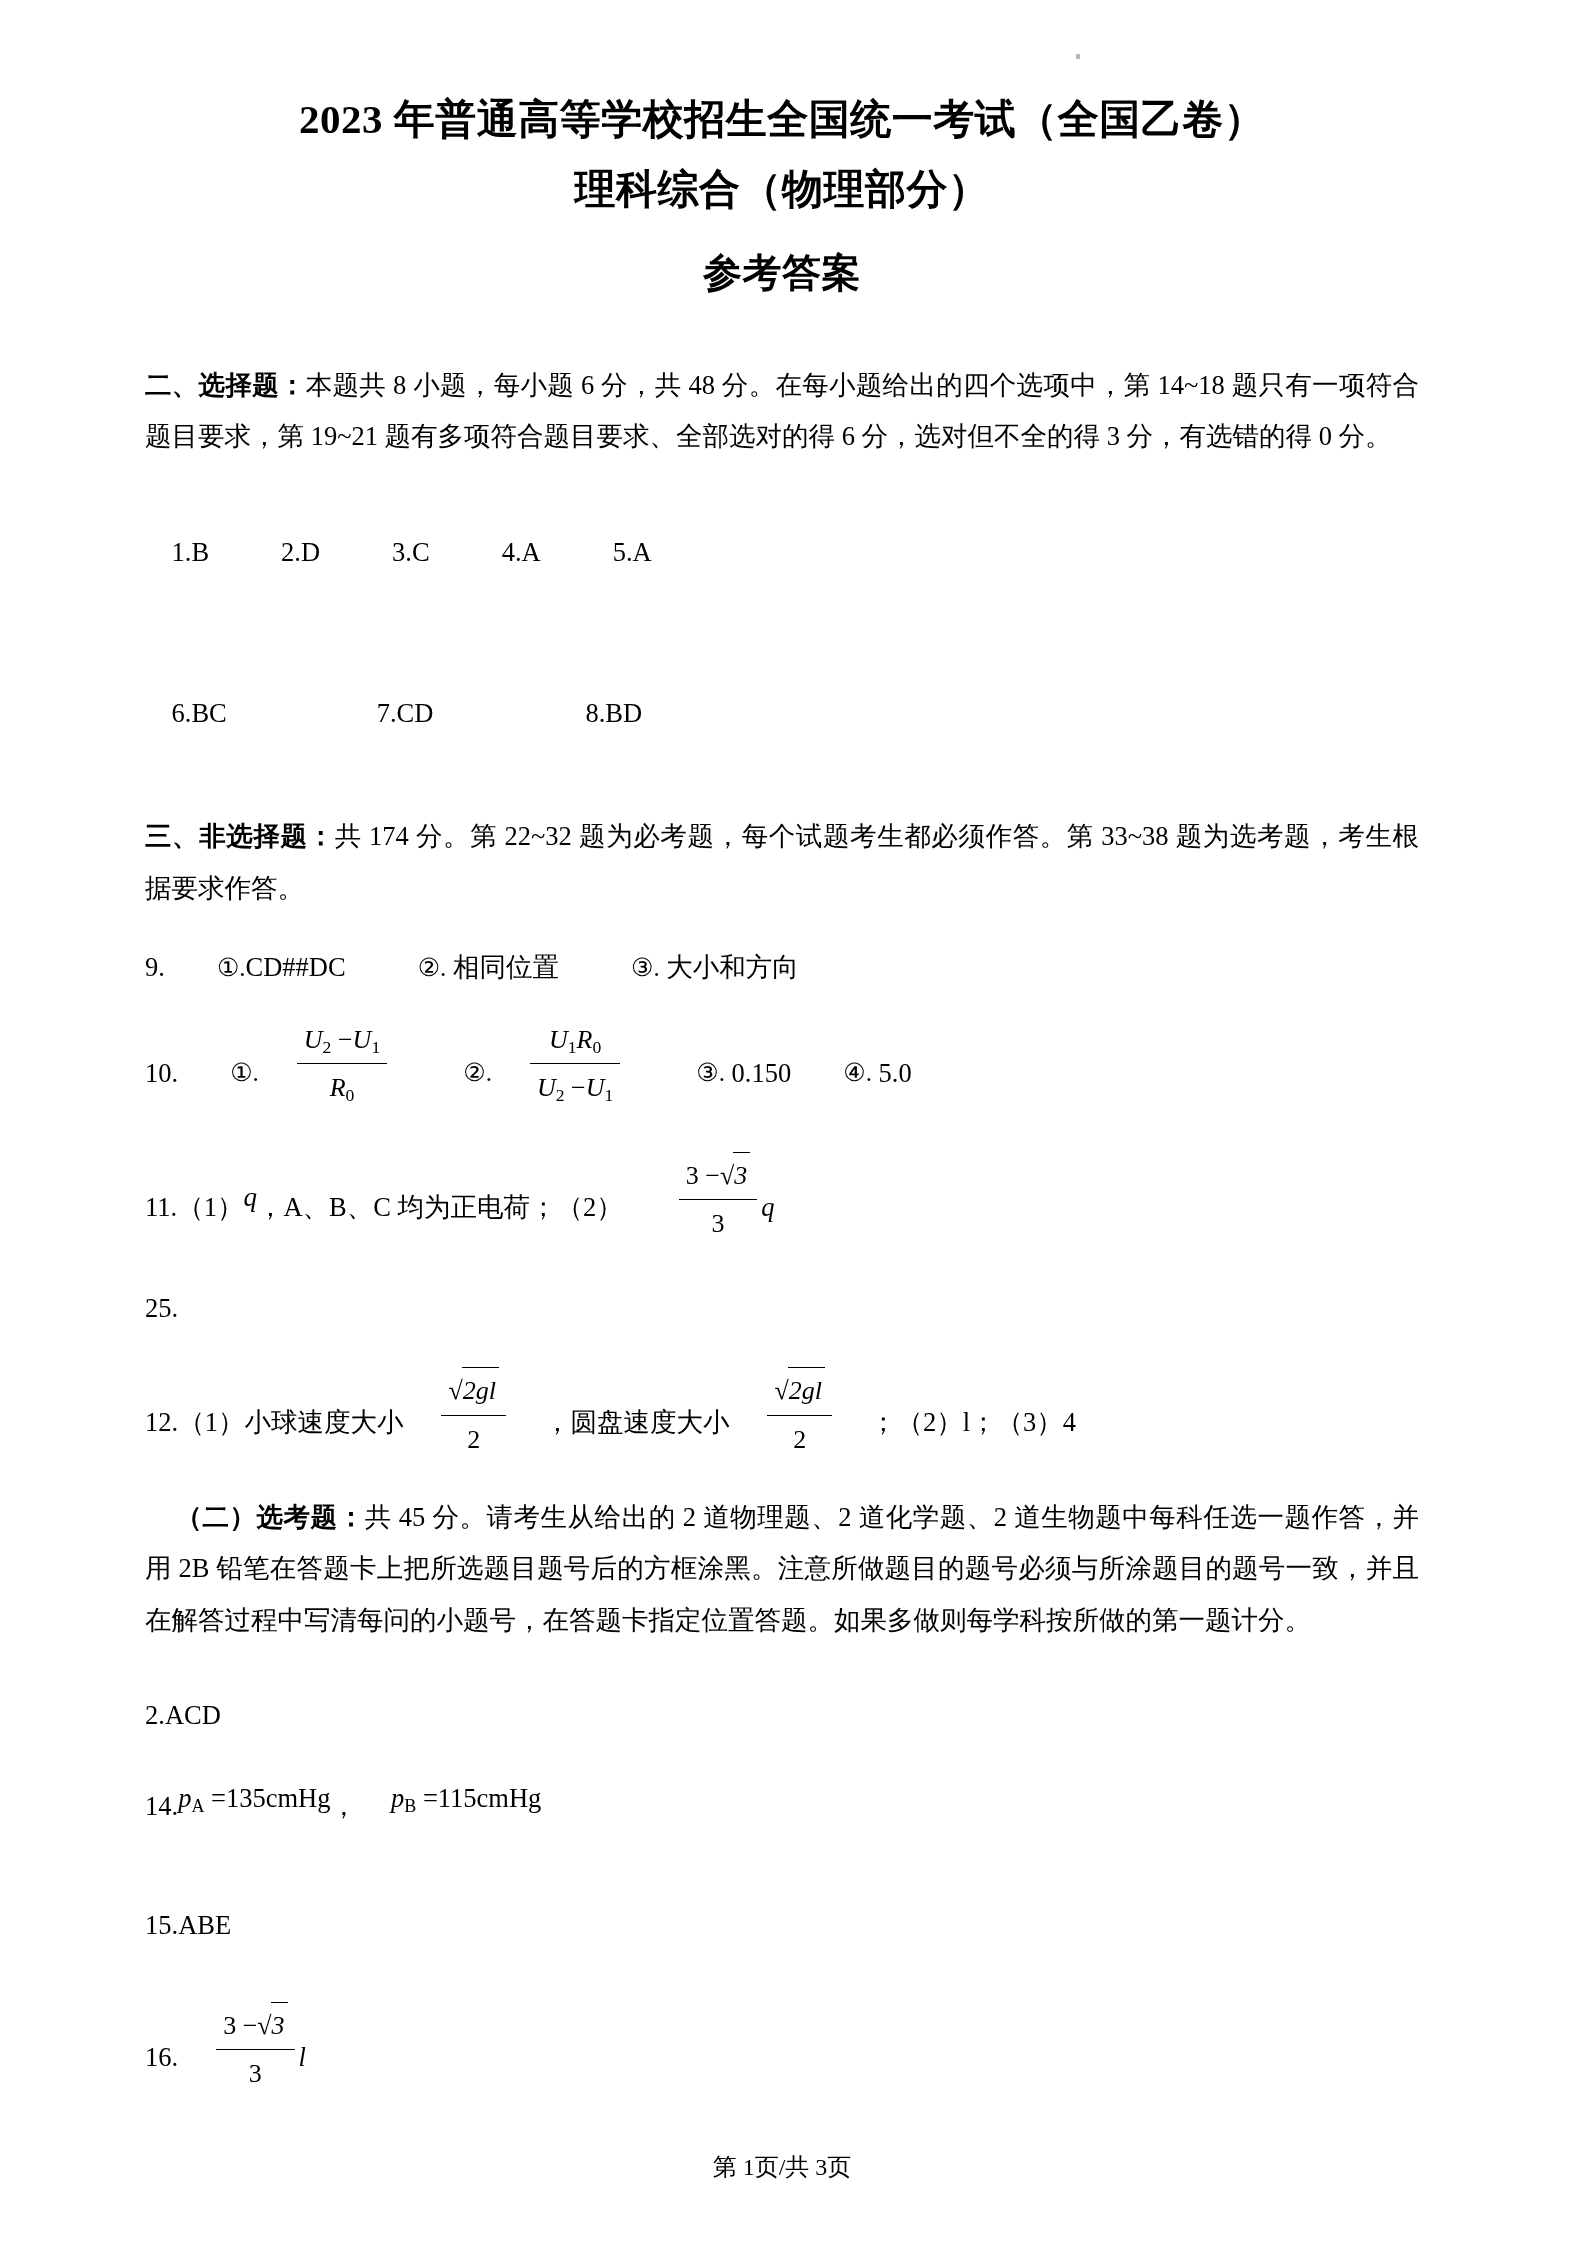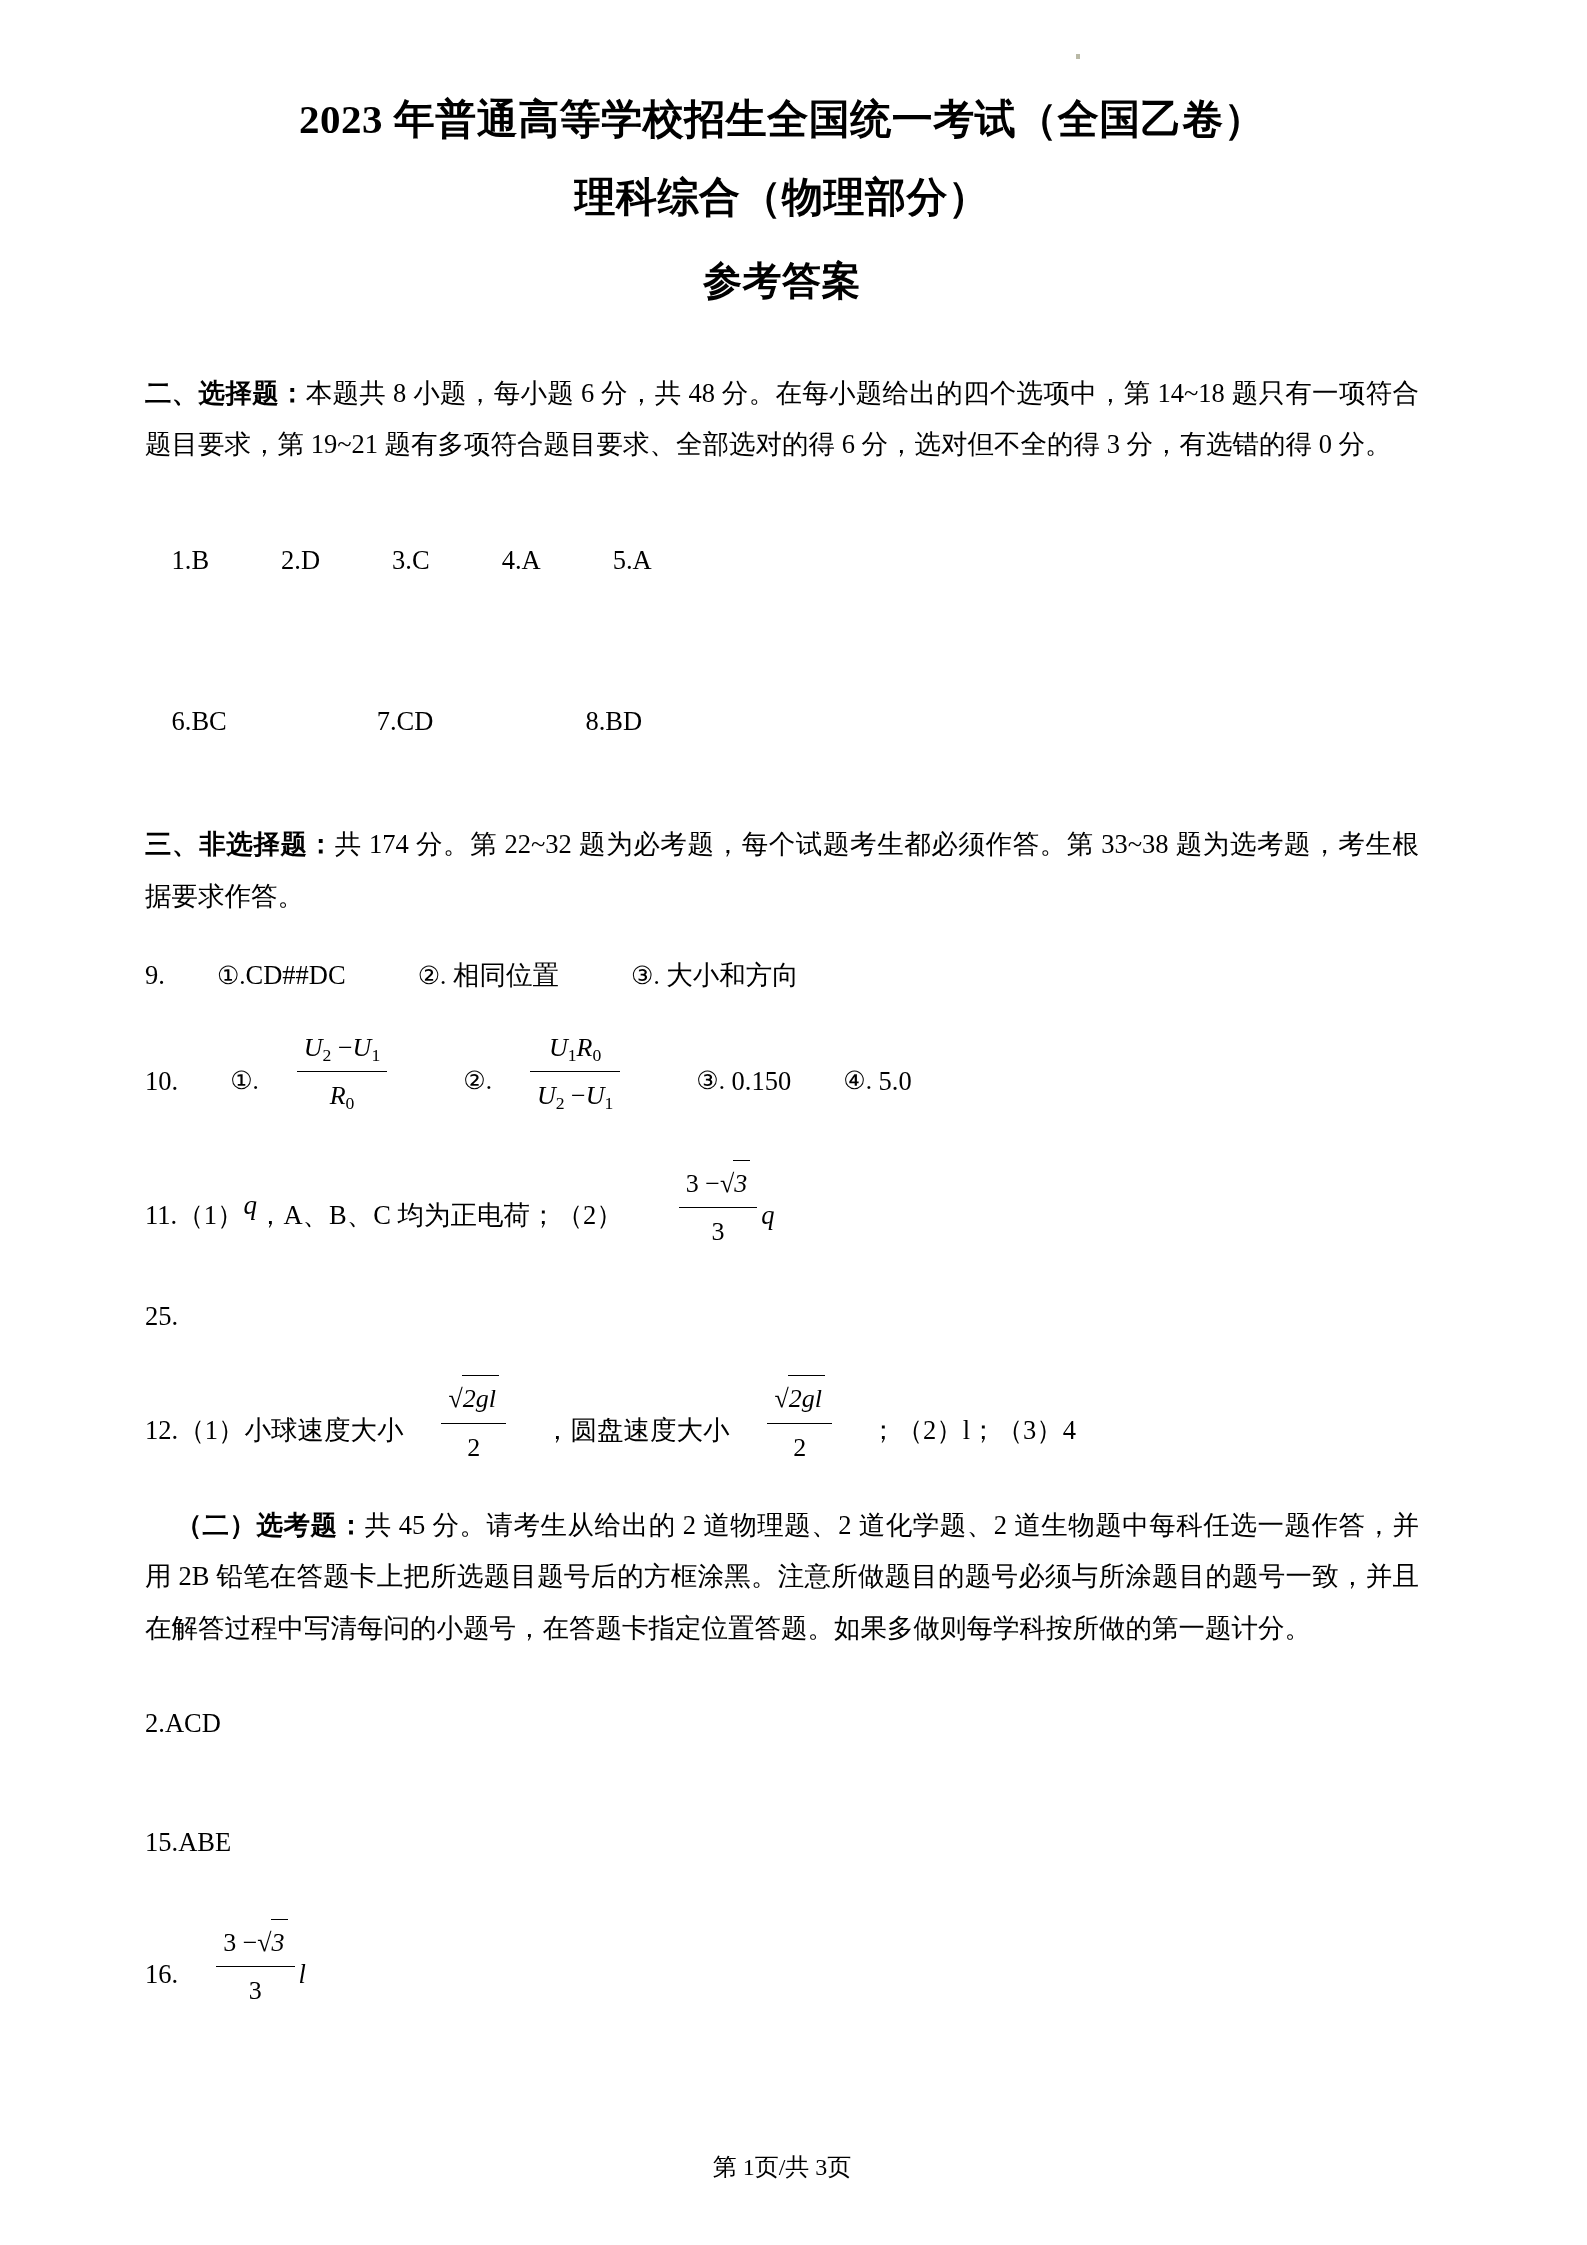--- a/index.html
+++ b/index.html
@@ -25,21 +25,21 @@
 
   
   .doc-title {
     text-align: center;
     font-size: 41px;
     font-weight: bold;
     line-height: 1.55;
     letter-spacing: 0.5px;
   }
   .title-1 { padding-top: 88px; }
-  .title-2 { margin-top: 14px; }
+  .title-2 { margin-top: 6px; }
   .title-3 {
     margin-top: 22px;
     font-size: 39px;
   }
   .sec-head {
     margin-top: 56px;
     font-size: 26.5px;
     line-height: 1.95;
     text-align: justify;
   }
@@ -210,20 +210,23 @@
   </div>
 
   <div class="sec-head" style="margin-top:30px">
     <span style="display:inline-block;width:30px"></span><b>（二）选考题：</b><span>共 45 分。请考生从给出的 2 道物理题、2 道化学题、2 道生物题中每科任选一题作答，并用 2B 铅笔在答题卡上把所选题目题号后的方框涂黑。注意所做题目的题号必须与所涂题目的题号一致，并且在解答过程中写清每问的小题号，在答题卡指定位置答题。如果多做则每学科按所做的第一题计分。</span>
   </div>
 
   <div class="line" style="margin-top:46px">
     <span>2.</span><span>ACD</span>
   </div>
 
+  <div class="mathline" style="margin-top:38px">
+    <span>14.</span><span style="vertical-align:0.3em"><span class="up">p</span><sub class="rm">A</sub><span class="rm"> =135cmHg</span></span><span>，</span><span class="gap-sm"></span><span style="vertical-align:0.3em"><span class="up">p</span><sub class="rm">B</sub><span class="rm"> =115cmHg</span></span>
+  </div>
 
   <div class="line" style="margin-top:74px">
     <span>15.</span><span>ABE</span>
   </div>
 
   <div class="mathline" style="margin-top:54px">
     <span>16.</span><span class="gap-sm"></span><span class="frac big">
       <span class="num"><span class="rm">3 −</span><span class="sqrt"><span class="radsym">√</span><span class="radicand rm">3</span></span></span>
       <span class="den"><span class="rm">3</span></span>
     </span><span class="after-frac">l</span>

